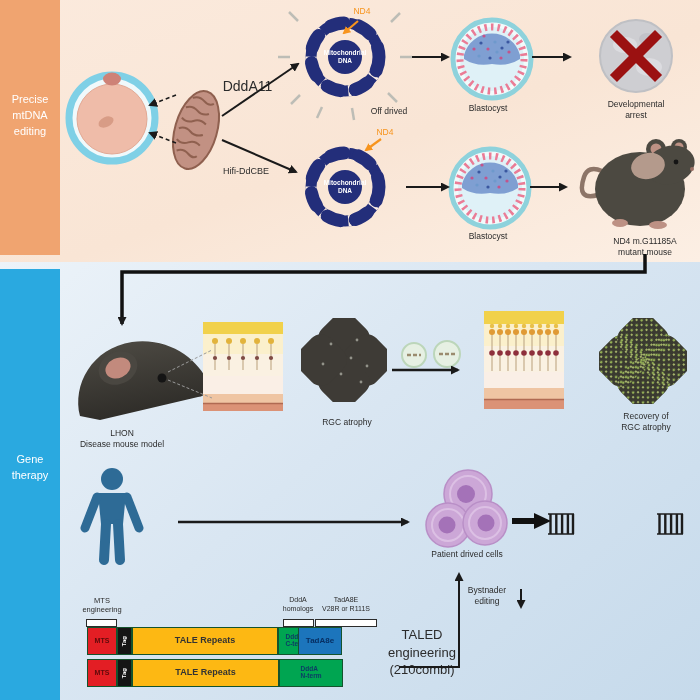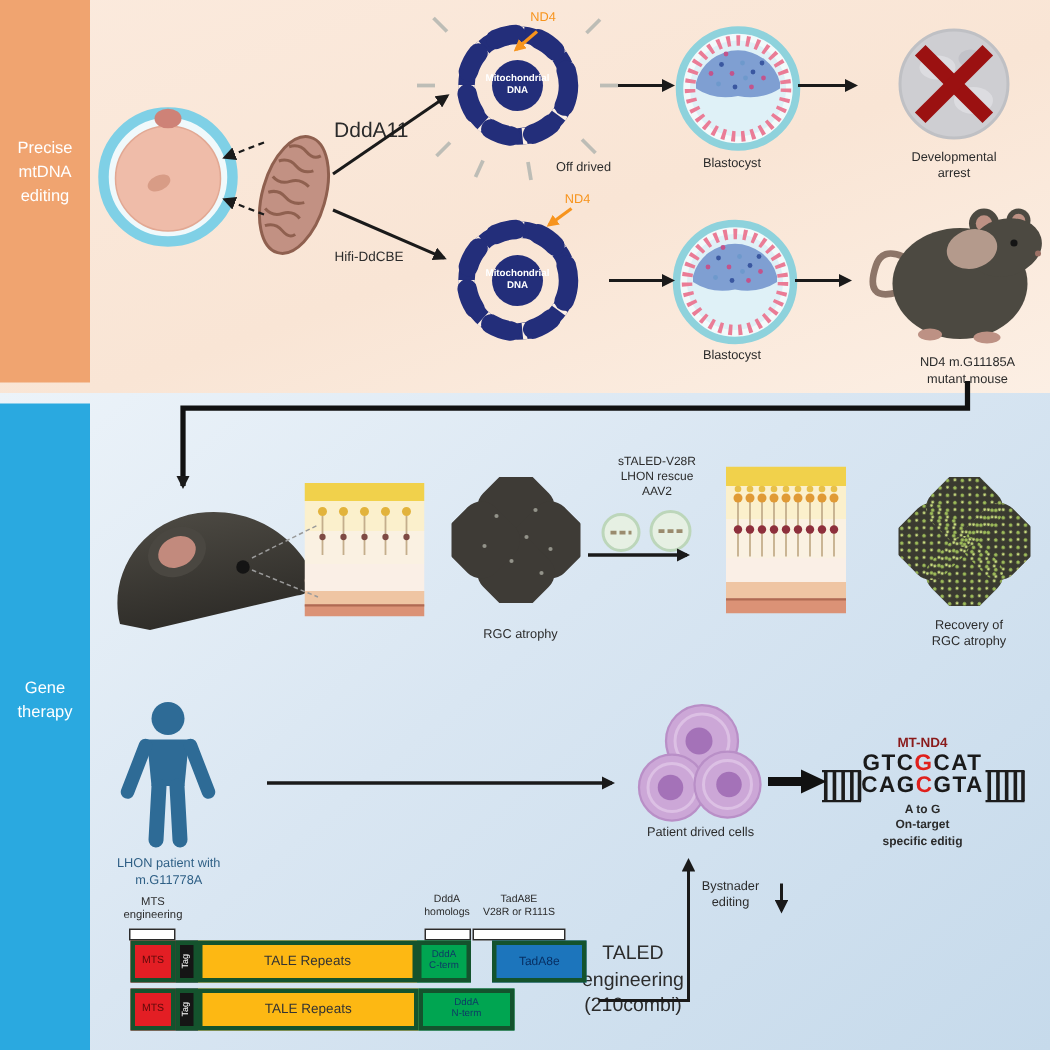--- a/index.html
+++ b/index.html
@@ -15,22 +15,22 @@
        color:#2B2B2B;line-height:1.25;font-size:8.5px}
   .side-lbl{color:#fff;font-size:11px;line-height:1.45}
   .svgabs{position:absolute}
   .mtdna-txt{position:absolute;color:#fff;font-size:6.5px;font-weight:700;text-align:center;
              white-space:pre-line;line-height:1.2}
   .seq{position:absolute;left:563px;top:490px;width:104px;text-align:center}
   .seq-gene{font-weight:800;font-size:9px;color:#8A1A1A;margin-bottom:1px}
   .seq-line{font-weight:800;font-size:15px;line-height:1.03;letter-spacing:1px;color:#1A1A1A}
   .seq-line .red{color:var(--seq-red,#E0201C)}
   .seq-note{font-weight:700;font-size:8px;white-space:pre-line;line-height:1.3;margin-top:3px;color:#2B2B2B}
-  .cbox{position:absolute;box-sizing:border-box;border:3px solid #14532d;display:flex;
-        align-items:center;justify-content:center;font-weight:400;text-align:center;
+  .cbox{position:absolute;box-sizing:border-box;border:1px solid #14532d;display:flex;
+        align-items:center;justify-content:center;font-weight:700;
         white-space:pre-line;line-height:1.05}
   .wbox{position:absolute;box-sizing:border-box;border:1px solid #2B2B2B;background:#fff;height:8px}
   .tagv{writing-mode:vertical-rl;transform:rotate(180deg);font-size:6px;color:#fff}
 </style>
 </head>
 <body>
 
 <div class="canvas">
   <div class="sec-top"></div>
   <div class="sec-bot"></div>
@@ -164,20 +164,22 @@
         <stop offset="0" stop-color="#4F4C45"></stop>
           <stop offset="1" stop-color="#2E2C28"></stop>
       </linearGradient>
     </defs>
     <path d="M10,86 C2,55 22,18 62,12 C100,7 128,30 138,52 C142,60 136,66 128,67 L30,90 Z" fill="url(#hg)"></path>
     <ellipse cx="48" cy="38" rx="20" ry="16" fill="#4A4741" transform="rotate(-25 48 38)"></ellipse>
     <ellipse cx="48" cy="38" rx="13" ry="10" fill="#C28A7D" transform="rotate(-25 48 38)"></ellipse>
     <circle cx="92" cy="48" r="4.5" fill="#141414"></circle>
     <circle cx="136" cy="57" r="3" fill="#8C6F63"></circle>
   </svg>
+  <div class="lbl" style="left:60px;top:428px;width:124px">LHON
+Disease mouse model</div>
 
   <svg class="svgabs" style="left:203px;top:322px" width="80" height="89">
     <rect x="0" y="0" width="80" height="12" fill="#F1D14B"></rect>
     <rect x="0" y="12" width="80" height="20" fill="#FBF0CC"></rect>
     <rect x="0" y="32" width="80" height="22" fill="#FAF1E2"></rect>
     <rect x="0" y="54" width="80" height="18" fill="#FAEFE6"></rect>
     <rect x="0" y="72" width="80" height="9" fill="#EFC5A3"></rect>
     <rect x="0" y="81" width="80" height="8" fill="#DB9276"></rect>
     <line x1="0" y1="81.5" x2="80" y2="81.5" stroke="#B06A52" stroke-width="1.5"></line>
     <g stroke="#C4AE8C" stroke-width="1.2">
@@ -215,23 +217,20 @@
         <circle cx="56" cy="22" r="1.4"></circle>
         <circle cx="66" cy="48" r="1.4"></circle>
       <circle cx="40" cy="56" r="1.4"></circle>
         <circle cx="22" cy="46" r="1.4"></circle>
         <circle cx="50" cy="40" r="1.4"></circle>
       <circle cx="60" cy="64" r="1.4"></circle>
     </g>
   </svg>
   <div class="lbl" style="left:305px;top:417px;width:84px">RGC atrophy</div>
 
-  <div class="lbl" style="left:397px;top:303px;width:82px;font-size:8px">sTALED-V28R
-LHON rescue
-AAV2</div>
   <svg class="svgabs" style="left:398px;top:338px" width="72" height="32">
     <circle cx="16" cy="17" r="12" fill="#E6F0E3" stroke="#BCD6BA" stroke-width="2"></circle>
     <line x1="9" y1="17" x2="23" y2="17" stroke="#9A8B6E" stroke-width="2.5" stroke-dasharray="4 2"></line>
     <circle cx="49" cy="16" r="13" fill="#E6F0E3" stroke="#BCD6BA" stroke-width="2"></circle>
     <line x1="41" y1="16" x2="57" y2="16" stroke="#9A8B6E" stroke-width="2.5" stroke-dasharray="4 2"></line>
   </svg>
 
   <svg class="svgabs" style="left:484px;top:311px" width="80" height="98">
     <rect x="0" y="0" width="80" height="13" fill="#F1D14B"></rect>
     <rect x="0" y="13" width="80" height="22" fill="#FBF0CC"></rect>
@@ -312,22 +311,20 @@
   <svg class="svgabs" style="left:76px;top:466px" width="76" height="102">
     <g fill="#2E6B96" stroke="#2E6B96">
       <circle cx="36" cy="13" r="11" stroke="none"></circle>
       <polygon points="22,27 50,27 47,58 25,58" stroke="none"></polygon>
       <line x1="21" y1="31" x2="9" y2="62" stroke-width="9" stroke-linecap="round"></line>
       <line x1="51" y1="31" x2="63" y2="62" stroke-width="9" stroke-linecap="round"></line>
       <line x1="30" y1="58" x2="28" y2="94" stroke-width="10" stroke-linecap="round"></line>
       <line x1="42" y1="58" x2="44" y2="94" stroke-width="10" stroke-linecap="round"></line>
     </g>
   </svg>
-  <div class="lbl" style="left:55px;top:570px;width:115px;color:#2E5F85">LHON patient with
-m.G11778A</div>
 
   <svg class="svgabs" style="left:424px;top:468px" width="84" height="84">
     <g>
       <circle cx="44" cy="26" r="24" fill="#CCA7D7" stroke="#B98FC7" stroke-width="1.5"></circle>
       <circle cx="44" cy="26" r="18" fill="none" stroke="#DCC0E4" stroke-width="2"></circle>
       <circle cx="42" cy="26" r="9" fill="#A472B8"></circle>
       <circle cx="24" cy="57" r="22" fill="#CCA7D7" stroke="#B98FC7" stroke-width="1.5"></circle>
       <circle cx="24" cy="57" r="16" fill="none" stroke="#DCC0E4" stroke-width="2"></circle>
       <circle cx="23" cy="57" r="8.5" fill="#A472B8"></circle>
       <circle cx="61" cy="55" r="22" fill="#CCA7D7" stroke="#B98FC7" stroke-width="1.5"></circle>
@@ -352,28 +349,20 @@
     <g stroke="#1C1C1C">
       <line x1="1" y1="3" x2="27" y2="3" stroke-width="1.5"></line>
       <line x1="1" y1="23" x2="27" y2="23" stroke-width="1.5"></line>
       <line x1="3.5" y1="3" x2="3.5" y2="23" stroke-width="2.4"></line>
       <line x1="9.3" y1="3" x2="9.3" y2="23" stroke-width="2.4"></line>
       <line x1="15.1" y1="3" x2="15.1" y2="23" stroke-width="2.4"></line>
       <line x1="20.9" y1="3" x2="20.9" y2="23" stroke-width="2.4"></line>
       <line x1="26" y1="3" x2="26" y2="23" stroke-width="2.4"></line>
     </g>
   </svg>
-  <div class="seq">
-    <div class="seq-gene">MT-ND4</div>
-    <div class="seq-line"><span>GTC</span><span class="red">G</span><span>CAT</span></div>
-    <div class="seq-line"><span>CAG</span><span class="red">C</span><span>GTA</span></div>
-    <div class="seq-note">A to G
-On-target
-specific editig</div>
-  </div>
 
   <div class="lbl" style="left:459px;top:585px;width:56px">Bystnader
 editing</div>
   <div class="lbl" style="left:388px;top:626px;width:68px;font-size:13px;line-height:1.35">TALED
 engineering
 (210combi)</div>
 
   <div class="lbl" style="left:74px;top:596px;width:56px;font-size:7.5px">MTS
 engineering</div>
   <div class="lbl" style="left:269px;top:596px;width:58px;font-size:7px">DddA
@@ -383,21 +372,21 @@
 
   <div class="wbox" style="left:86px;top:619px;width:31px"></div>
   <div class="wbox" style="left:283px;top:619px;width:31px"></div>
   <div class="wbox" style="left:315px;top:619px;width:62px"></div>
 
   <div class="cbox" style="left:87px;top:627px;width:30px;height:28px;background:var(--construct-red,#E31E24);color:#5E0A0A;font-size:7px">MTS</div>
   <div class="cbox" style="left:117px;top:627px;width:15px;height:28px;background:#151515"><span class="tagv">Tag</span></div>
   <div class="cbox" style="left:132px;top:627px;width:146px;height:28px;background:var(--construct-yellow,#FDB813);color:#333;font-size:9px">TALE Repeats</div>
   <div class="cbox" style="left:278px;top:627px;width:36px;height:28px;background:var(--construct-green,#00A551);color:#0D3B66;font-size:6.5px">DddA
 C-term</div>
-  <div class="cbox" style="left:328px;top:627px;width:63px;height:28px;background:var(--construct-blue,#1C75BC);color:#072F63;font-size:8px">TadA8e</div>
+  <div class="cbox" style="left:298px;top:627px;width:44px;height:28px;background:var(--construct-blue,#1C75BC);color:#072F63;font-size:8px">TadA8e</div>
 
   <div class="cbox" style="left:87px;top:659px;width:30px;height:28px;background:var(--construct-red,#E31E24);color:#5E0A0A;font-size:7px">MTS</div>
   <div class="cbox" style="left:117px;top:659px;width:15px;height:28px;background:#151515"><span class="tagv">Tag</span></div>
   <div class="cbox" style="left:132px;top:659px;width:147px;height:28px;background:var(--construct-yellow,#FDB813);color:#333;font-size:9px">TALE Repeats</div>
   <div class="cbox" style="left:279px;top:659px;width:64px;height:28px;background:var(--construct-green,#00A551);color:#0D3B66;font-size:6.5px">DddA
 N-term</div>
 
   <svg class="svgabs" style="left:0;top:0;pointer-events:none" width="700" height="700">
     <defs>
       <marker id="ah" markerUnits="userSpaceOnUse" markerWidth="9" markerHeight="9" refX="7" refY="4.5" orient="auto">

